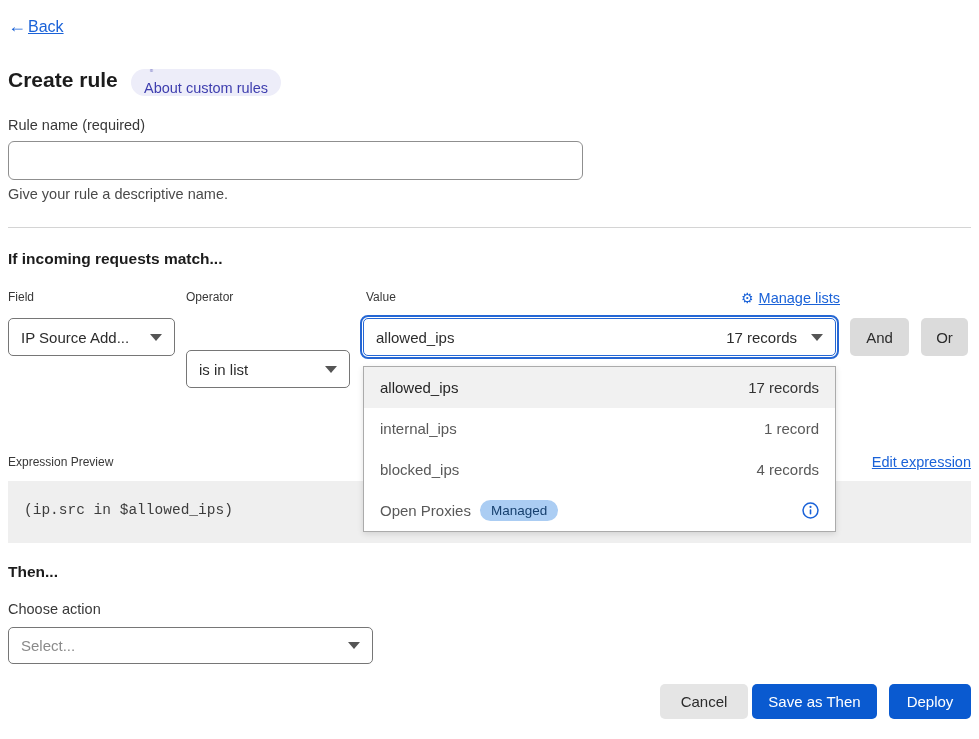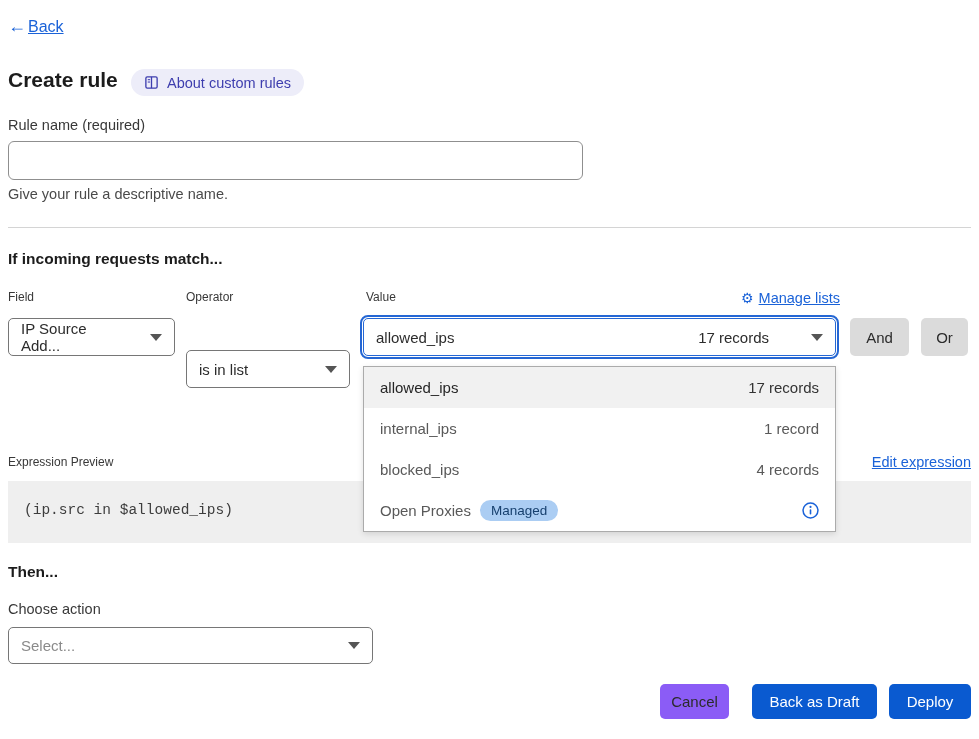--- a/index.html
+++ b/index.html
@@ -10,22 +10,22 @@
   }
   
   .link { color:#1a62d8; text-decoration:underline; cursor:pointer; }
   .back-link { position:absolute; left:8px; top:16px; font-size:16px; color:#1a62d8; display:flex; align-items:center; }
   .back-link .arrow { text-decoration:none; font-size:18px; margin-right:2px; }
   
   .page-title { position:absolute; left:8px; top:68px; font-size:21px; font-weight:bold; color:#1c1c1c; }
   .about-pill {
     position:absolute; left:131px; top:69px; height:27px;
     background:#ededf9; border-radius:14px; padding:0 13px;
-    display:flex; align-items:center; gap:8px; cursor:pointer;
-    color:#3d3dae; font-size:14.5px;
+    display:flex; align-items:flex-start; gap:8px; cursor:pointer;
+    color:#3d3dae; font-size:14.5px;flex-direction:column;
   }
   .about-pill svg { display:block; }
   
   .field-label { position:absolute; font-size:14.5px; color:#383838; }
   .rule-name-label { left:8px; top:117px; }
   .rule-name-input {
     position:absolute; left:8px; top:141px; width:575px; height:39px;
     border:1px solid #8f8f8f; border-radius:6px; font-size:15px; padding:0 12px;
     font-family:"Liberation Sans", sans-serif; color:#1f1f1f; outline:none; background:#fff;
   }
@@ -34,21 +34,21 @@
   
   .section-heading { position:absolute; left:8px; font-size:15.5px; font-weight:bold; color:#1c1c1c; }
   .match-heading { top:250px; }
   .col-label { position:absolute; top:290px; font-size:12px; color:#383838; }
   .manage-lists { position:absolute; top:290px; right:139px; font-size:14.5px; color:#1a62d8; display:flex; align-items:center; gap:5px; cursor:pointer; }
   .manage-lists .gear { font-size:14px; text-decoration:none; }
   .manage-lists .txt { text-decoration:underline; }
   .select {
     position:absolute; top:318px; height:38px; background:#fff;
     border:1px solid #767676; border-radius:5px;
-    display:flex; align-items:center; padding:0 12px; font-size:15px; color:#2c2c2c; cursor:pointer;gap:28px;
+    display:flex; align-items:center; padding:0 12px; font-size:15px; color:#2c2c2c; cursor:pointer;
   }
   .chev { width:0; height:0; border-left:6px solid transparent; border-right:6px solid transparent; border-top:7px solid #555; margin-left:auto; }
   .select-field { left:8px; width:167px; }
   .select-operator { left:186px; width:164px;margin-top:32px; }
   .select-value {
     left:363px; width:473px;
     border:1px solid #2567d4; outline:2px solid #2567d4; outline-offset:1px;
   }
   .select-value .records { margin-left:auto; color:#2c2c2c; font-size:15px; }
   .select-value .chev { margin-left:14px; }
@@ -86,21 +86,21 @@
   
   .then-heading { top:563px; }
   .choose-action-label { left:8px; top:601px; }
   .select-action { top:627px; left:8px; width:365px; height:37px; }
   .select-action .placeholder { color:#8a8a8a; }
   
   .footer-btn {
     position:absolute; top:684px; height:35px; border:none; border-radius:5px;
     font-family:"Liberation Sans", sans-serif; font-size:15px; cursor:pointer;
   }
-  .btn-cancel { left:660px; width:69px; background:#8b5cf6; color:#2b2b2b; }
+  .btn-cancel { left:660px; width:88px; background:#e5e5e5; color:#2b2b2b; }
   .btn-primary { background:#0a5ad0; color:#ffffff; }
   .btn-save { left:752px; width:125px; }
   .btn-deploy { left:889px; width:82px; }
 </style>
 </head>
 <body>
 
 <div class="page">
 
   <a class="back-link">
@@ -188,16 +188,16 @@
   </div>
 
   <h2 class="section-heading then-heading">Then...</h2>
   <div class="field-label choose-action-label">Choose action</div>
   <div class="select select-action">
     <span class="placeholder">Select...</span>
     <span class="chev"></span>
   </div>
 
   <button class="footer-btn btn-cancel">Cancel</button>
-  <button class="footer-btn btn-primary btn-save">Back as Draft</button>
+  <button class="footer-btn btn-primary btn-save">Save as Then</button>
   <button class="footer-btn btn-primary btn-deploy">Deploy</button>
 
 </div>
 
 </body></html>

